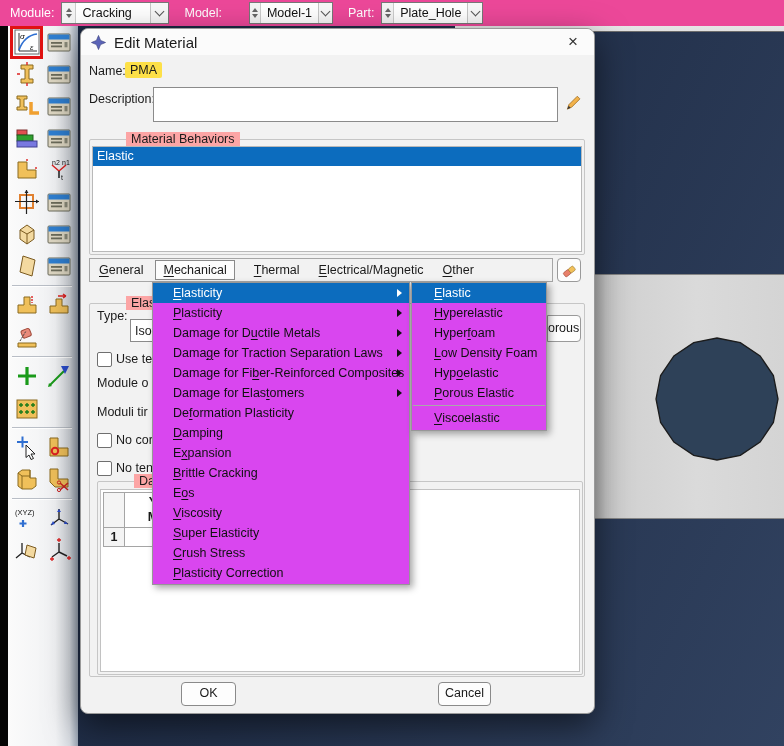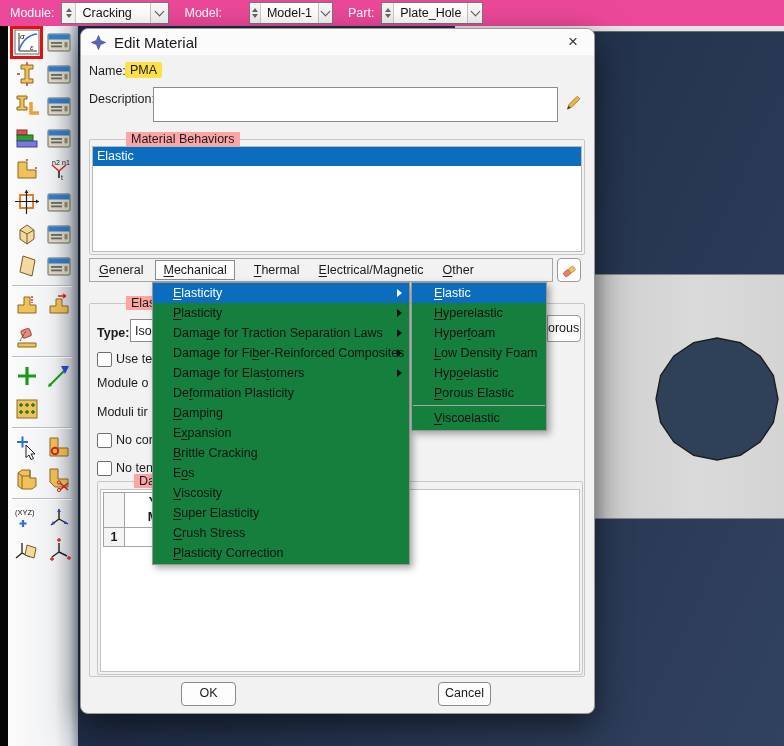--- a/index.html
+++ b/index.html
@@ -47,21 +47,21 @@
   .iconbtn{position:absolute;display:flex;align-items:center;justify-content:center;}
   .groupbox{position:absolute;border:1px solid #c6c6c6;border-radius:2px;}
   .legend{position:absolute;top:-8px;left:0;background:#fca5a5;padding:0 5px;white-space:nowrap;margin-left:36px;}
   .blist{position:absolute;left:2px;top:6px;right:2px;bottom:2px;background:#fff;border:1px solid #b9b9b9;overflow:hidden;}
   .blist .item{height:19px;line-height:19px;padding-left:4px;}
   .blist .item.sel{background:#0c6cbe;color:#fff;}
   .menubar{position:absolute;left:8px;top:229px;width:464px;height:24px;border:1px solid #a6a6a6;background:#f2f2f2;display:flex;align-items:center;padding-left:9px;box-sizing:border-box;}
   .menubar .mitem{margin-right:19px;white-space:nowrap;}
   .menubar .mitem.open{border:1px solid #8a8a8a;background:#fcfcfc;padding:2px 7px;margin-left:-7px;}
   u{text-decoration:underline;text-underline-offset:2px;text-decoration-thickness:1px;}
-  .popup{position:absolute;background:#15803d;border:1px solid #979797;box-shadow:3px 3px 7px rgba(0,0,0,.35);}
+  .popup{position:absolute;background:#d946ef;border:1px solid #979797;box-shadow:3px 3px 7px rgba(0,0,0,.35);}
   .popup .pi{position:relative;height:20px;line-height:20px;padding-left:20px;white-space:nowrap;color:#101010;}
   .popup .pi.sel{background:#0c6cbe;color:#fff;}
   .pi .arr{position:absolute;right:7px;top:6px;width:0;height:0;border-left:5px solid #111;border-top:4px solid transparent;border-bottom:4px solid transparent;}
   .pi.sel .arr{border-left-color:#fff;}
   .popup .sep{height:1px;background:#a9a9a9;margin:2px 1px;}
   .menu-main{left:71px;top:253px;width:256px;z-index:30;padding-bottom:1px;}
   .menu-sub{left:330px;top:253px;width:134px;z-index:40;padding-bottom:2px;}
   .menu-sub .pi{padding-left:22px;}
   .checkbox{position:absolute;width:13px;height:13px;background:#fff;border:1px solid #6f6f6f;border-radius:2px;}
   .typecombo{position:absolute;left:49px;top:290px;width:96px;height:23px;background:#fff;border:1px solid #8b8b8b;line-height:23px;padding-left:4px;box-sizing:border-box;overflow:hidden;}
@@ -422,21 +422,21 @@
         <g transform="rotate(-38 10 11)">
           <rect x="2.5" y="8" width="8" height="6" rx="1.5" fill="#e8806a" stroke="#a04a3a" stroke-width="0.7"></rect>
           <rect x="10" y="8" width="7" height="6" rx="1.5" fill="#f2c05a" stroke="#9a7a2a" stroke-width="0.7"></rect>
         </g>
       </svg>
     </div>
 
     <div class="groupbox" style="left:8px;top:274px;width:494px;height:372px;">
       <span class="legend">Elastic</span>
     </div>
-    <span class="rowlabel" style="left:16px;top:297px;font-weight:bold;">Type:</span>
+    <span class="rowlabel" style="left:16px;top:280px;">Type:</span>
     <div class="typecombo"><span>Isot</span></div>
     <div class="checkbox" style="left:16px;top:323px;"></div>
     <span class="rowlabel" style="left:35px;top:323px;">Use ter</span>
     <span class="rowlabel" style="left:16px;top:347px;">Module o</span>
     <span class="rowlabel" style="left:16px;top:376px;">Moduli tir</span>
     <div class="checkbox" style="left:16px;top:404px;"></div>
     <span class="rowlabel" style="left:35px;top:404px;">No cor</span>
     <div class="checkbox" style="left:16px;top:432px;"></div>
     <span class="rowlabel" style="left:35px;top:432px;">No ten</span>
 
@@ -454,20 +454,21 @@
         <div class="tblcell" style="left:23px;top:37px;width:58px;height:20px;"></div>
       </div>
     </div>
 
     <div class="btn" style="left:100px;top:653px;width:53px;">OK</div>
     <div class="btn" style="left:357px;top:653px;width:51px;">Cancel</div>
 
     <div class="popup menu-main" id="menu-main">
         <div class="pi sel"><u>E</u>lasticity<span class="arr"></span></div>
         <div class="pi"><u>P</u>lasticity<span class="arr"></span></div>
+        <div class="pi">Damage for D<u>u</u>ctile Metals<span class="arr"></span></div>
         <div class="pi">Dama<u>g</u>e for Traction Separation Laws<span class="arr"></span></div>
         <div class="pi">Damage for Fi<u>b</u>er-Reinforced Composites<span class="arr"></span></div>
         <div class="pi">Damage for Elas<u>t</u>omers<span class="arr"></span></div>
         <div class="pi">De<u>f</u>ormation Plasticity</div>
         <div class="pi"><u>D</u>amping</div>
         <div class="pi">E<u>x</u>pansion</div>
         <div class="pi"><u>B</u>rittle Cracking</div>
         <div class="pi">E<u>o</u>s</div>
         <div class="pi"><u>V</u>iscosity</div>
         <div class="pi"><u>S</u>uper Elasticity</div>

